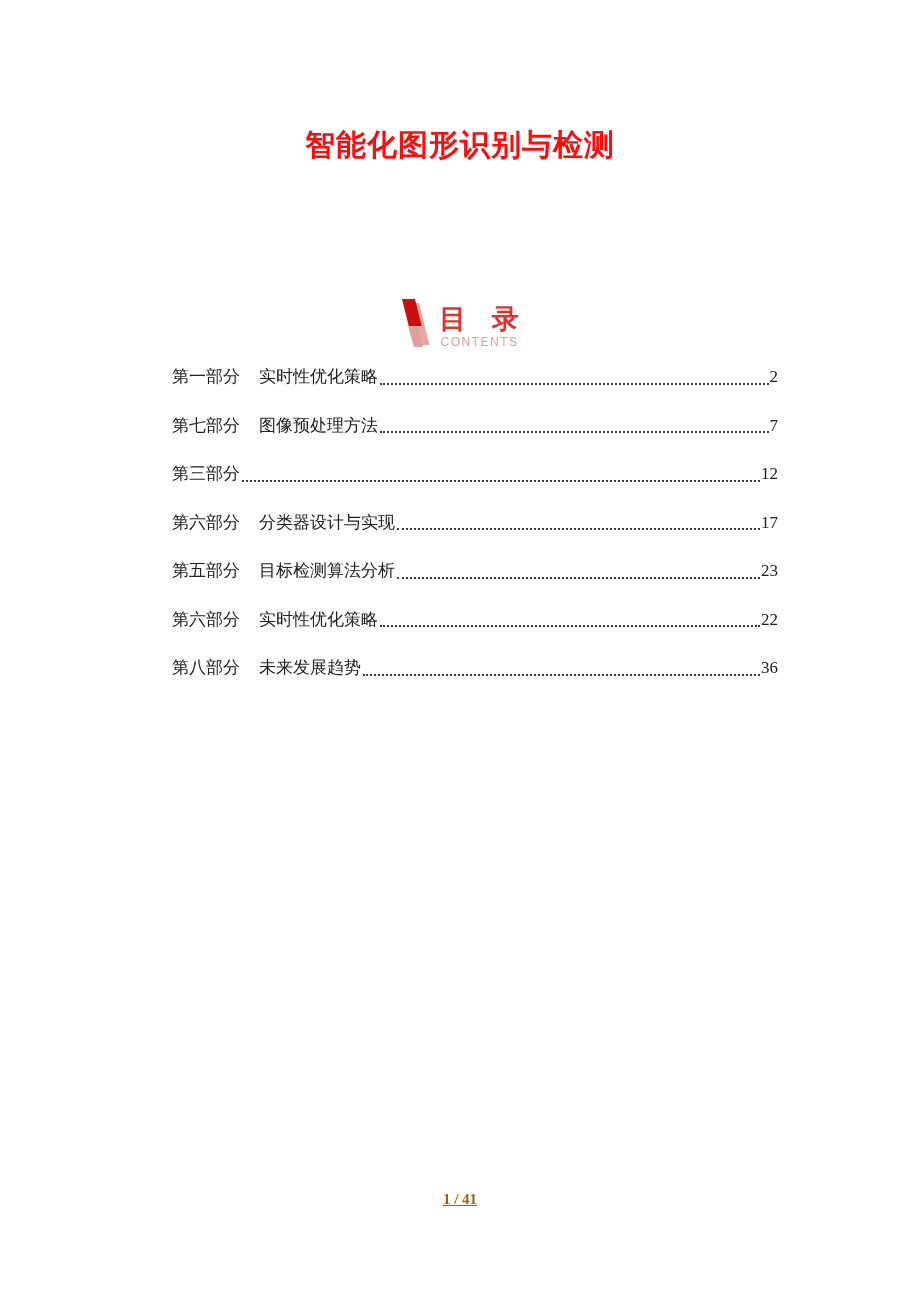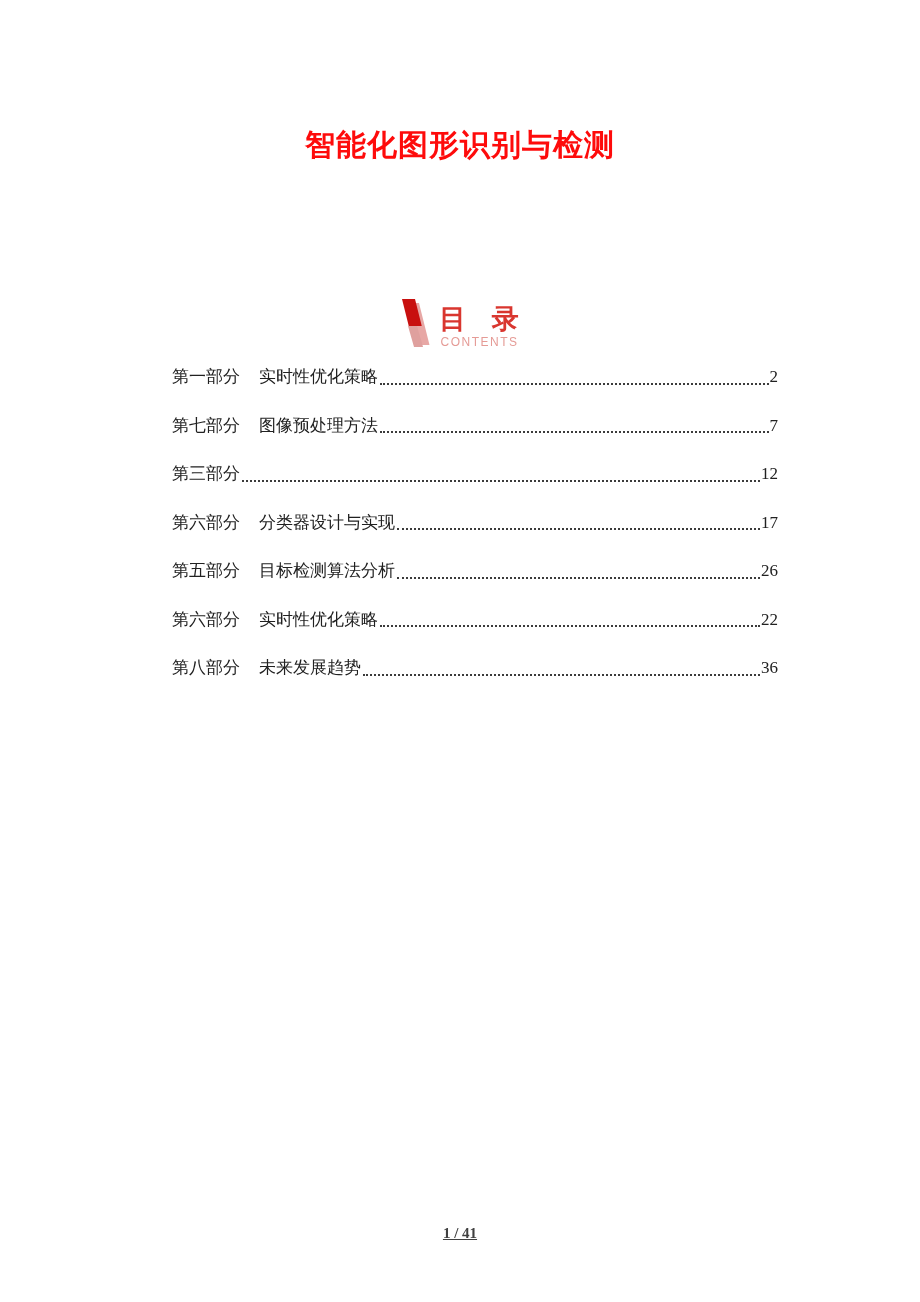--- a/index.html
+++ b/index.html
@@ -94,24 +94,24 @@
     flex:1 1 auto;
     align-self:flex-end;
     height:0;
     border-bottom:2px dotted var(--dot-color);
     margin:0 1px 17px 2px;
     min-width:20px;
   }
   .toc-pagenum{flex:0 0 auto;white-space:nowrap;text-align:right;}
   
   .page-footer{
-    position:absolute;top:1225px;left:0;right:0;
+    position:absolute;top:1191px;left:0;right:0;
     text-align:center;
     font-size:15px;font-weight:bold;
-    color:#404040;
+    color:#a16207;
     text-decoration:underline;
   }
 </style>
 </head>
 <body>
 
 <div class="page">
 
   <h1 class="doc-title">智能化图形识别与检测</h1>
 
@@ -152,21 +152,21 @@
       <span class="toc-part">第六部分</span>
       <span class="toc-item-title">分类器设计与实现</span>
       <span class="toc-leader"></span>
       <span class="toc-pagenum">17</span>
     </div>
 
     <div class="toc-row">
       <span class="toc-part">第五部分</span>
       <span class="toc-item-title">目标检测算法分析</span>
       <span class="toc-leader"></span>
-      <span class="toc-pagenum">26</span>
+      <span class="toc-pagenum">23</span>
     </div>
 
     <div class="toc-row">
       <span class="toc-part">第六部分</span>
       <span class="toc-item-title">实时性优化策略</span>
       <span class="toc-leader"></span>
       <span class="toc-pagenum">22</span>
     </div>
 
 

